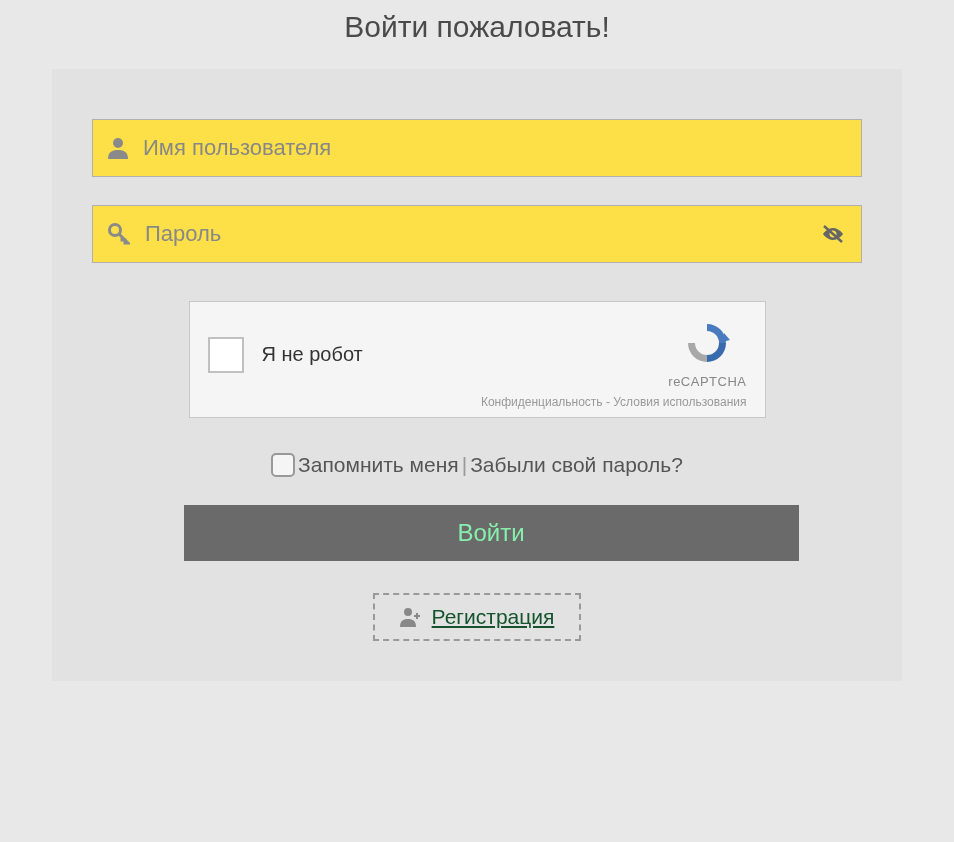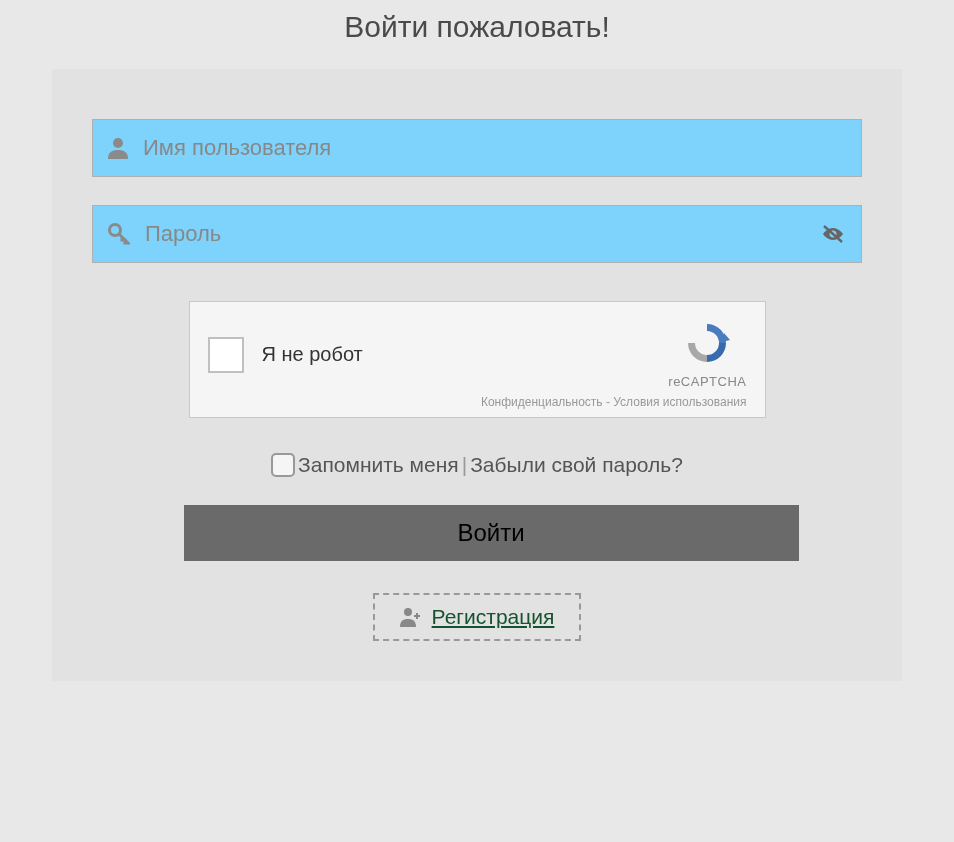--- a/index.html
+++ b/index.html
@@ -26,21 +26,21 @@
     .login-card {
       background: #e2e2e2;
       width: 850px;
       padding: 50px 40px 40px 40px;
       display: flex;
       flex-direction: column;
       align-items: center;
     }
     .input-group {
       width: 100%;
-      background: #7dd3fc;
+      background: #fde047;
       border: 1px solid #b0b0b0;
       display: flex;
       align-items: center;
       padding: 0 15px;
       height: 58px;
       margin-bottom: 28px;
       position: relative;
     }
     .input-icon {
       color: #8a8a8a;
@@ -134,21 +134,21 @@
       color: #999;
     }
     .forgot-link {
       color: #555;
       cursor: pointer;
     }
     .login-button {
       width: 615px;
       height: 56px;
       background: #6a6a6a;
-      color: #000000;
+      color: #86efac;
       border: none;
       font-size: 24px;
       cursor: pointer;
       margin-bottom: 32px;
       margin-left: 28px;
     }
     .register-button {
       border: 2px dashed #999;
       background: transparent;
       padding: 10px 25px;

